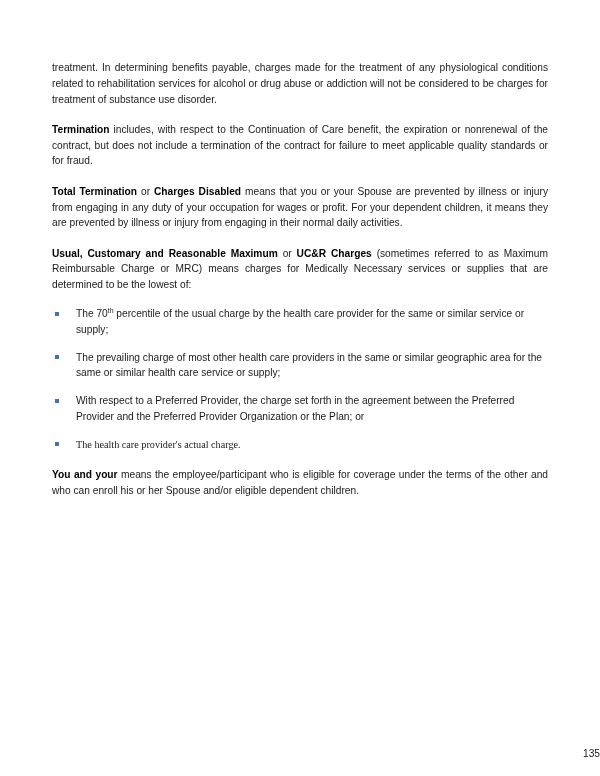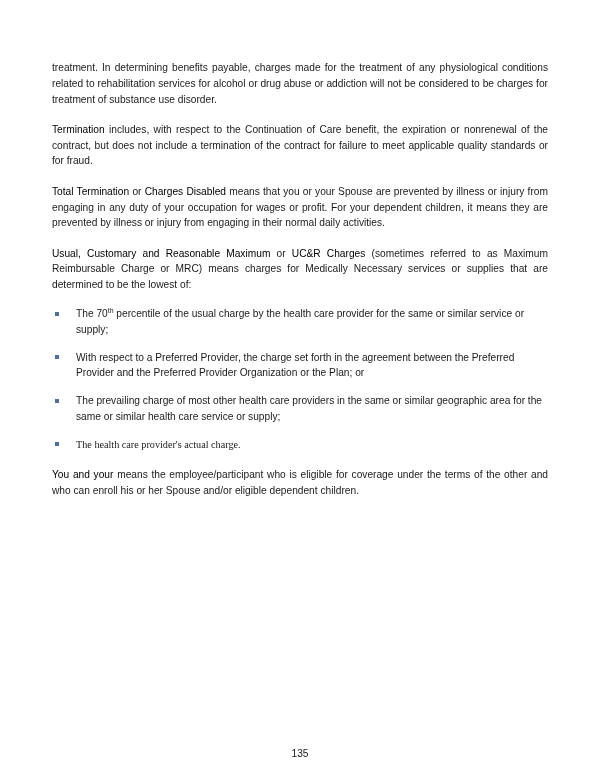--- a/index.html
+++ b/index.html
@@ -44,21 +44,21 @@
     color: #1a1a1a;
     -webkit-hyphens: none;
     hyphens: none;
   }
 
   .para.tight {
     margin-bottom: 13px;
   }
 
   .term {
-    font-weight: normal;
+    font-weight: bold;
     color: #000000;
   }
 
   sup {
     font-size: 0.68em;
     vertical-align: super;
     line-height: 0;
   }
 
   ul.bullets {
@@ -94,21 +94,21 @@
 
   #bullet-block {
     margin-bottom: 14.5px;
   }
 
   #page-number {
     position: absolute;
     left: 0;
     top: 740px;
     width: 600px;
-    text-align: center;
+    text-align: right;
     font-size: 10.2px;
     color: #1a1a1a;
   }
 </style>
 </head>
 <body>
 
 <div id="page">
 
   <div id="content">
@@ -132,26 +132,26 @@
     <div id="bullet-block">
       <ul class="bullets">
 
         <li>
           <span class="bullet-mark"></span>
           <span>The 70</span><sup>th</sup><span> percentile of the usual charge by the health care provider for the same or similar service or supply;</span>
         </li>
 
         <li>
           <span class="bullet-mark"></span>
-          <span>With respect to a Preferred Provider, the charge set forth in the agreement between the Preferred Provider and the Preferred Provider Organization or the Plan; or</span><sup></sup><span></span>
+          <span>The prevailing charge of most other health care providers in the same or similar geographic area for the same or similar health care service or supply;</span><sup></sup><span></span>
         </li>
 
         <li>
           <span class="bullet-mark"></span>
-          <span>The prevailing charge of most other health care providers in the same or similar geographic area for the same or similar health care service or supply;</span><sup></sup><span></span>
+          <span>With respect to a Preferred Provider, the charge set forth in the agreement between the Preferred Provider and the Preferred Provider Organization or the Plan; or</span><sup></sup><span></span>
         </li>
 
         <li>
           <span class="bullet-mark"></span>
           <span>The health care provider's actual charge.</span><sup></sup><span></span>
         </li>
 
       </ul>
     </div>
 

